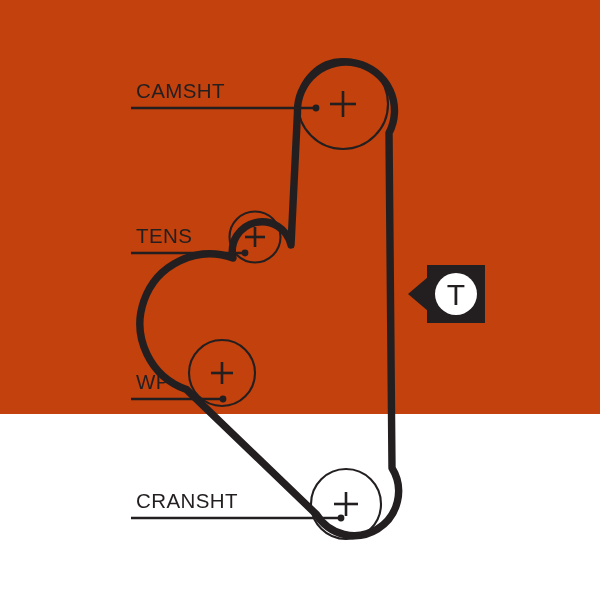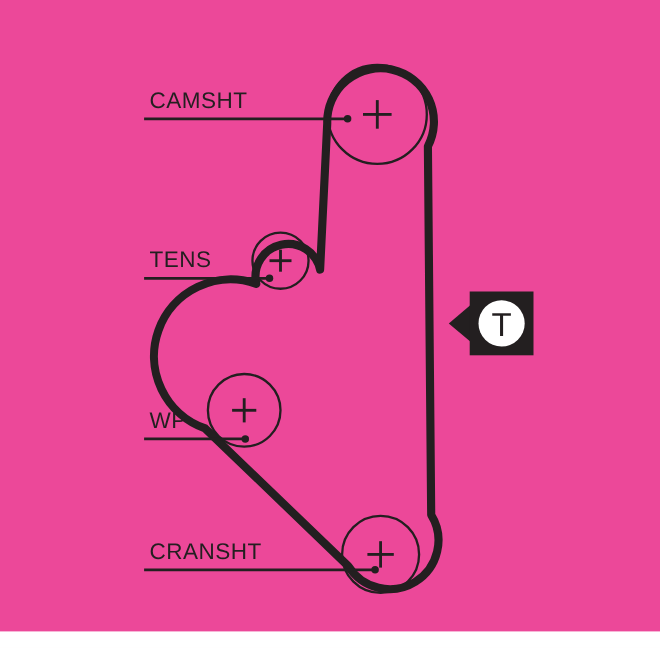--- a/index.html
+++ b/index.html
@@ -10,22 +10,22 @@
   }
   body {
     width: 600px;
     height: 589px;
     overflow: hidden;
     font-family: "Liberation Sans", sans-serif;
   }
   #diagram-root {
     position: relative;
     width: 600px;
-    height: 574px;
-    background: #ec4899;
+    height: 414px;
+    background: #c2410c;
   }
   svg#belt-diagram {
     display: block;
     width: 600px;
     height: 589px;
   }
   .belt-path {
     fill: none;
     stroke: #231f20;
     stroke-width: 7.4;

